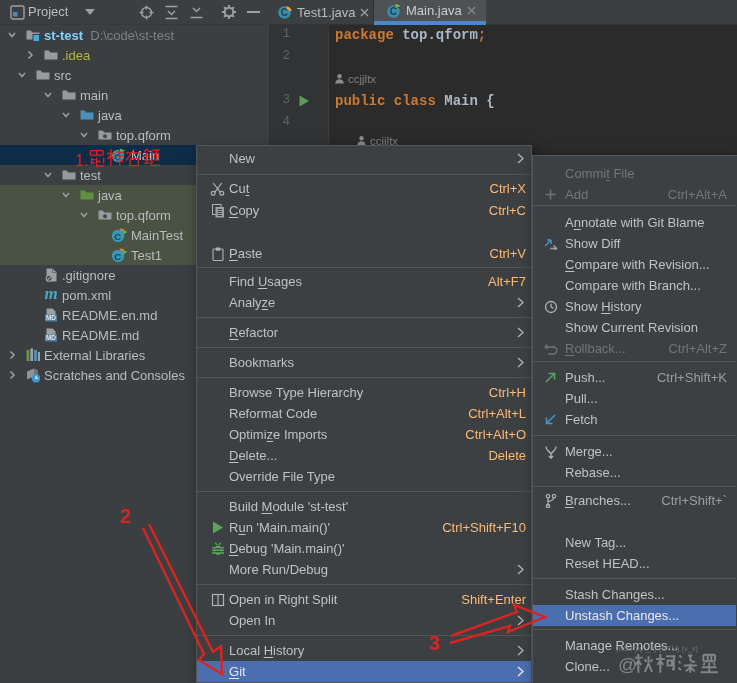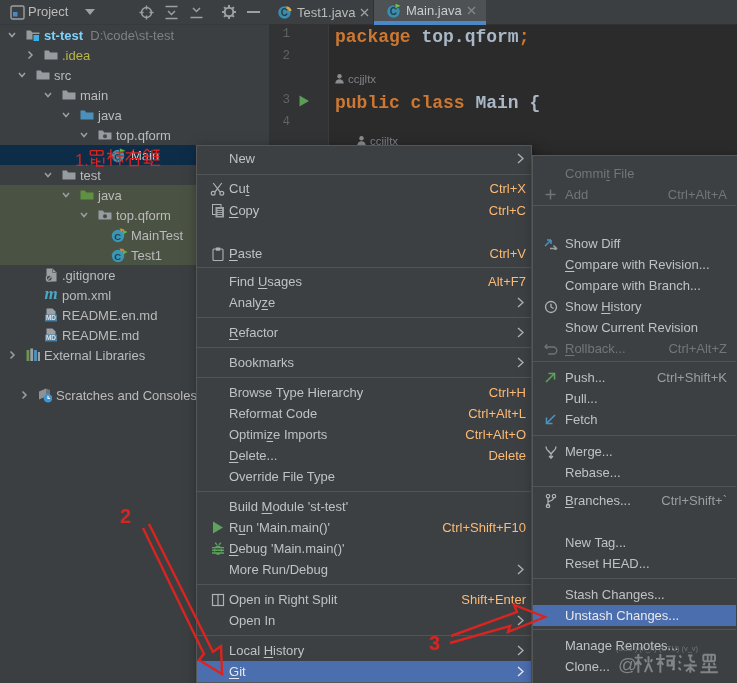--- a/index.html
+++ b/index.html
@@ -23,21 +23,21 @@
 .sc{margin-left:auto;margin-right:5px;color:#fdba74}
 .sc2{margin-left:auto;margin-right:9px;color:#9b9da0}
 .dis{color:#727678}
 .dis .sc,.dis .sc2{color:#727678}
 .sep1{position:absolute;left:197px;width:334px;height:1px;background:#525556}
 .sep2{position:absolute;left:533px;width:203px;height:1px;background:#525556}
 .hl{background:#4b6eaf;color:#e8e8e8}
 .arr{margin-left:auto;margin-right:6px;width:8px;height:8px;display:flex;align-items:center}
 u{text-decoration:underline;text-underline-offset:2px}
 .lnum{width:20px;text-align:right;left:270px;font-family:"Liberation Mono",monospace;font-size:12.5px;color:#606366}
-.code{font-family:"Liberation Mono",monospace;font-size:18px;font-weight:bold;letter-spacing:0;white-space:pre}
+.code{font-family:"Liberation Mono",monospace;font-size:14px;font-weight:bold;letter-spacing:0;white-space:pre}
 .kw{color:#cc7832}
 .pl{color:#a9b7c6}
 .auth{font-size:11.5px;color:#7f8288}
 </style>
 </head>
 <body>
 <div id="root">
 
   <div class="abs" style="left:270px;top:0;width:467px;height:683px;background:#2b2b2b"></div>
 
@@ -330,21 +330,21 @@
       <span class="tic">
         <svg width="15" height="14">
           <rect x="0.5" y="2" width="2.8" height="11" fill="#6a9552"></rect>
           <rect x="4.3" y="0.5" width="2.8" height="12.5" fill="#9da0a3"></rect>
           <rect x="8.1" y="2" width="2.8" height="11" fill="#4a94c4"></rect>
           <rect x="11.9" y="4" width="2.6" height="9" fill="#9da0a3"></rect>
         </svg>
       </span>
       <span>External Libraries</span>
     </div>
-  <div class="row" style="top:385px;padding-left:16px">
+  <div class="row" style="top:365px;padding-left:4px">
       <span class="chev">
         <svg width="10" height="10">
           <path d="M3.5,1.5 L7,5 L3.5,8.5" stroke="#9da0a3" stroke-width="1.5" fill="none"></path>
         </svg>
       </span>
       <span class="tic">
         <svg width="15" height="15">
           <path d="M1,3.5 l7,-3 v8 l-7,3 z" fill="#8d9296"></path>
           <path d="M8,0.5 l4,1.5 v5 l-4,1.5" fill="#6f7478"></path>
           <circle cx="10" cy="10.2" r="4.3" fill="#3e95d1"></circle>
@@ -542,20 +542,24 @@
   <div class="mi mi2 dis" style="top:184px">
       <span class="mic2">
         <svg width="13" height="13">
           <path d="M6.5,1.5 v10 M1.5,6.5 h10" stroke="#707476" stroke-width="1.5"></path>
         </svg>
       </span>
       <span class="mt2">Add</span>
       <span class="sc2">Ctrl+Alt+A</span>
     </div>
   <div class="sep2" style="top:205px"></div>
+  <div class="mi mi2" style="top:212px">
+      <span class="mic2"></span>
+      <span class="mt2">A<u>n</u>notate with Git Blame</span>
+    </div>
   <div class="mi mi2" style="top:233px">
       <span class="mic2">
         <svg width="14" height="13">
           <path d="M1,9 L7,3" stroke="#4a94c4" stroke-width="1.5"></path>
           <path d="M7,3 h-4 M7,3 v4" stroke="#4a94c4" stroke-width="1.5" fill="none"></path>
           <path d="M6,11.5 h6.5" stroke="#9da0a3" stroke-width="1.5"></path>
           <path d="M9.5,8.5 l3,3 l-3,3" stroke="#9da0a3" stroke-width="1.5" fill="none"></path>
         </svg>
       </span>
       <span class="mt2">Show Diff</span>

